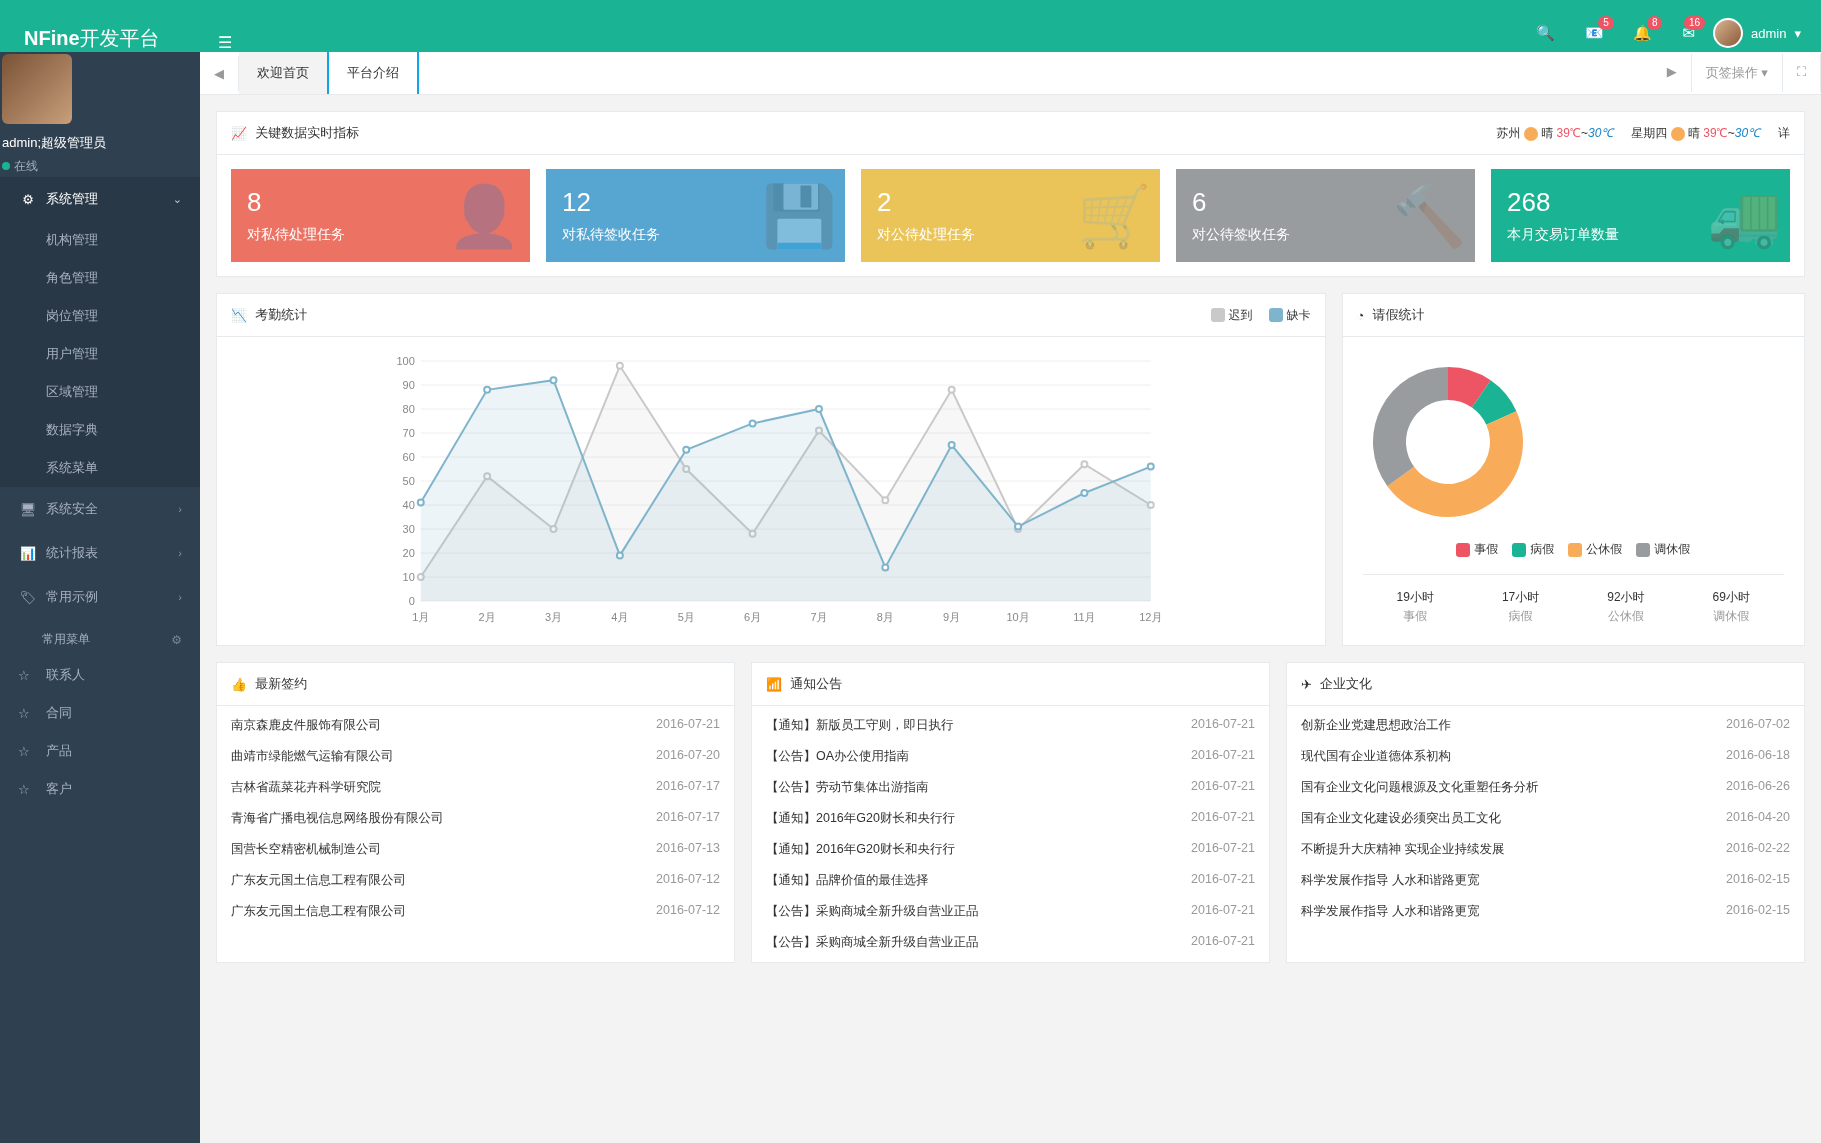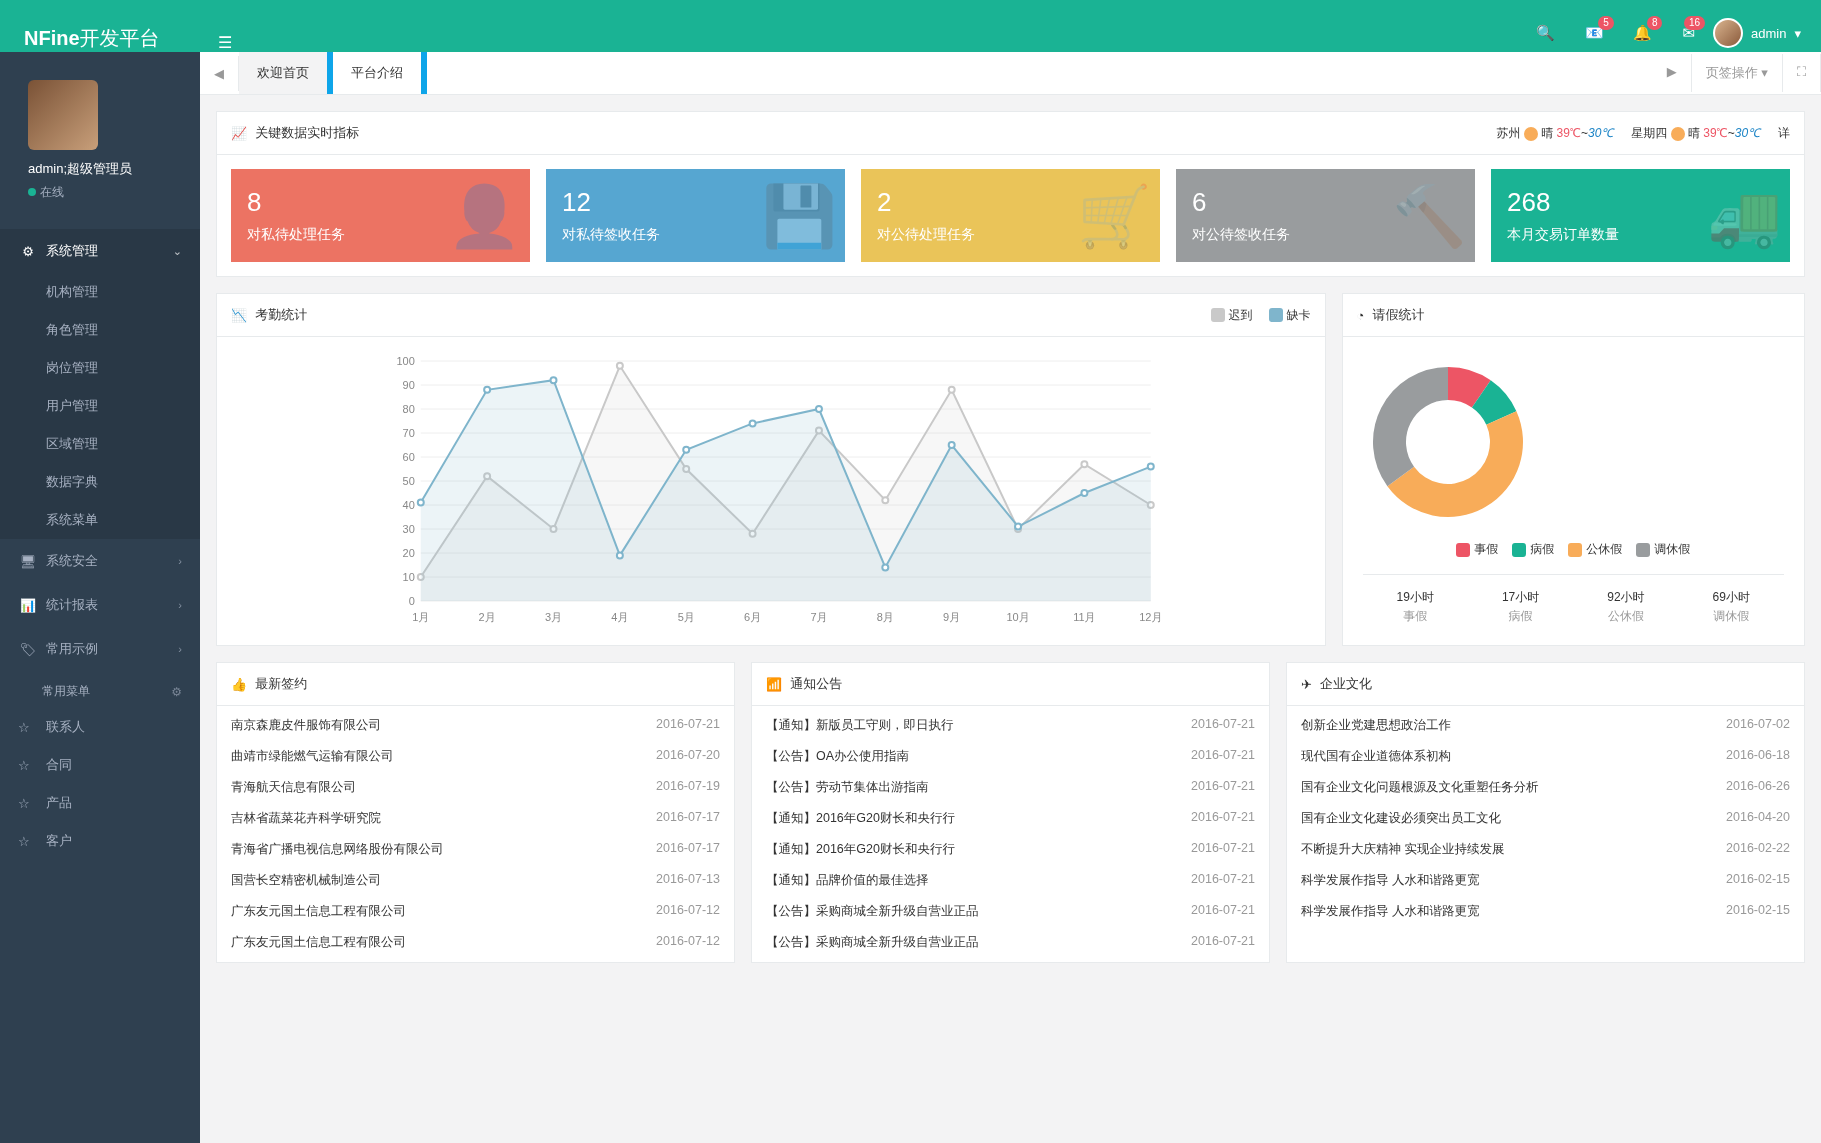--- a/index.html
+++ b/index.html
@@ -9,38 +9,38 @@
 .brand b { font-weight: 700; }
 .hamburger { padding: 0 18px; cursor: pointer; font-size: 16px; }
 .topbar-spacer { flex: 1; }
 .topbar-right { display: flex; align-items: center; gap: 6px; padding-right: 20px; }
 .top-icon { position: relative; padding: 10px 12px; cursor: pointer; font-size: 15px; }
 .badge { position: absolute; top: 2px; right: 2px; background: #ed5565; color: #fff; border-radius: 8px; font-size: 10px; padding: 1px 5px; line-height: 12px; }
 .top-user { display: flex; align-items: center; gap: 8px; cursor: pointer; }
 .top-avatar { width: 30px; height: 30px; border-radius: 50%; background: linear-gradient(135deg,#d9b48f,#8a5a3b); border: 2px solid #fff; }
 .layout { display: flex; min-height: calc(100vh - 52px); }
 .sidebar { width: 200px; background: #2f4050; color: #a7b1c2; }
-.profile { padding: 28px; }
+.profile { padding: 2px; }
 .profile-img { width: 70px; height: 70px; border-radius: 6px; background: linear-gradient(135deg,#7a5236,#c89f7a); margin-bottom: 10px; }
 .profile-name { color: #fff; font-size: 13px; margin-bottom: 6px; }
 .status-dot { display:inline-block; width:8px; height:8px; border-radius:50%; background:#1ab394; margin-right:4px; }
 .status-text { font-size:12px; }
 .nav-item { display:flex; align-items:center; padding: 13px 18px; cursor:pointer; font-size:13px; }
 .nav-item.active { background: #293846; color:#fff; }
 .nav-icon { width:20px; margin-right:8px; text-align:center; }
 .nav-arrow { margin-left:auto; font-size:11px; opacity:.7; }
 .sub-item { padding: 10px 18px 10px 46px; cursor:pointer; font-size:13px; background:#293846; }
 .section-title { padding: 12px 18px 8px; font-size:12px; display:flex; align-items:center;margin-left:24px; }
 .section-title .gear { margin-left:auto; opacity:.6; }
 .fav-item { display:flex; align-items:center; padding: 10px 18px; cursor:pointer; }
 .fav-item .star { width:20px; margin-right:8px; }
 .main { flex:1; display:flex; flex-direction:column; }
 .tabbar { background:#fff; border-bottom:1px solid #e7eaec; display:flex; align-items:center; }
 .tab-nav { padding:10px 14px; cursor:pointer; border-right:1px solid #e7eaec; color:#999; }
-.tab { padding:12px 18px; cursor:pointer; border-right:6px solid #0ea5e9; }
+.tab { padding:12px 18px; cursor:pointer; border-right:2px solid #0ea5e9; }
 .tab.active { background:#f3f3f4; }
 .tab-right { margin-left:auto; display:flex; }
 .content { padding: 16px; display:flex; flex-direction:column; gap:16px; }
 .panel { background:#fff; border:1px solid #e7eaec; }
 .panel-head { padding:12px 14px; border-bottom:1px solid #e7eaec; display:flex; align-items:center; gap:8px; font-size:13px; color:#333; }
 .panel-head-right { margin-left:auto; display:flex; gap:18px; align-items:center; font-size:12px; }
 .weather-city { font-weight:500; }
 .sun { display:inline-block; width:14px; height:14px; border-radius:50%; background:#f8ac59; vertical-align:middle; }
 .temp-hi { color:#ed5565; }
 .temp-lo { color:#1c84c6;font-style:italic; }
@@ -309,24 +309,20 @@
     <div class="list-body">
               <div class="list-row">
                 <span class="title">南京森鹿皮件服饰有限公司</span>
                 <span class="date">2016-07-21</span>
               </div>
               <div class="list-row">
                 <span class="title">曲靖市绿能燃气运输有限公司</span>
                 <span class="date">2016-07-20</span>
               </div>
               <div class="list-row">
-                <span class="title">青海航天信息有限公司</span>
-                <span class="date">2016-07-19</span>
-              </div>
-              <div class="list-row">
                 <span class="title">吉林省蔬菜花卉科学研究院</span>
                 <span class="date">2016-07-17</span>
               </div>
               <div class="list-row">
                 <span class="title">青海省广播电视信息网络股份有限公司</span>
                 <span class="date">2016-07-17</span>
               </div>
               <div class="list-row">
                 <span class="title">国营长空精密机械制造公司</span>
                 <span class="date">2016-07-13</span>

